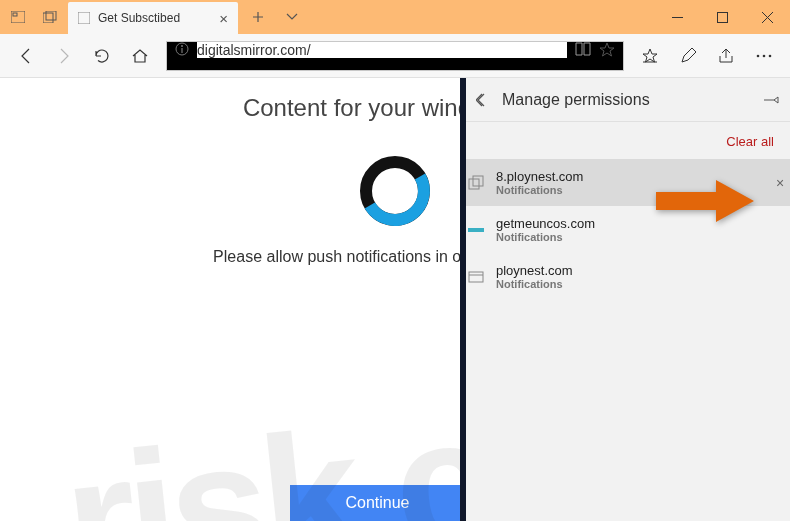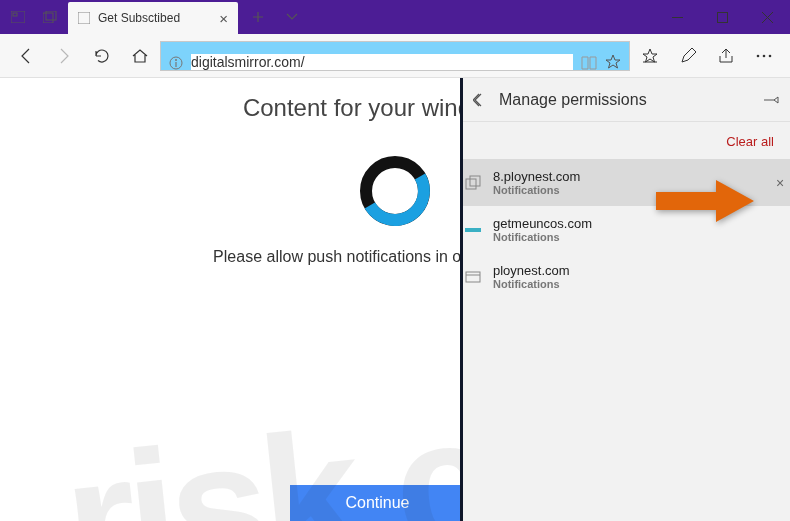--- a/index.html
+++ b/index.html
@@ -1,47 +1,47 @@
 <!DOCTYPE html>
 <html><head>
 <meta charset="utf-8">
 <style>
 * { margin: 0; padding: 0; box-sizing: border-box; font-family: 'Segoe UI', Arial, sans-serif; }
 body { width: 790px; height: 521px; overflow: hidden; background: #fff; position: relative; }
 
 
-.titlebar { height: 34px; background: #4c1d95; display: flex; align-items: stretch; }
+.titlebar { height: 34px; background: #fdba74; display: flex; align-items: stretch; }
 .titlebar-left { display: flex; align-items: center; padding: 0 4px; gap: 4px; }
 .titlebar-btn { width: 28px; height: 28px; display: flex; align-items: center; justify-content: center; }
 .tab { background: #F7F7F7; display: flex; align-items: center; padding: 0 10px; margin-top: 2px; min-width: 170px; font-size: 12px; color: #333; gap: 8px; border-top-left-radius: 2px; border-top-right-radius: 2px; }
 .tab-close { margin-left: auto; color: #555; font-size: 15px; }
 .newtab-group { display: flex; align-items: center; padding: 0 6px; gap: 6px; }
 .win-btns { margin-left: auto; display: flex; }
 .win-btn { width: 45px; height: 34px; display: flex; align-items: center; justify-content: center; color: #333; }
 
 
 .toolbar { height: 44px; background: #F7F7F7; display: flex; align-items: center; padding: 0 8px; gap: 2px; border-bottom: 1px solid #E1E1E1; }
 .nav-btn { width: 36px; height: 36px; display: flex; align-items: center; justify-content: center; color: #555; }
 .nav-btn.disabled { color: #B8B8B8; }
-.addressbar { flex: 1; height: 30px; background: #7dd3fc; border: 1px solid #C8C8C8; display: flex; align-items: flex-end; padding: 0 8px; gap: 8px; margin: 0 0; }
+.addressbar { flex: 1; height: 30px; background: #000000; border: 1px solid #C8C8C8; display: flex; align-items: flex-start; padding: 0 8px; gap: 8px; margin: 0 6px; }
 .addr-text { flex: 1; font-size: 14px; color: #333; border: none; outline: none; }
 .addr-icon { color: #666; }
 
 
 .page { position: relative; height: calc(521px - 34px - 44px); background: #fff; }
 .content { text-align: center; padding-top: 16px; }
 .heading { font-size: 24px; color: #444; font-weight: 400; }
 .ring-wrap { margin: 34px auto 22px; width: 70px; height: 70px; position: relative; }
 .ring { width: 70px; height: 70px; border-radius: 50%; border: 12px solid #121212; position: relative; }
 .ring::after { content: ''; position: absolute; bottom: -12px; right: -12px; width: 70px; height: 70px; border-radius: 50%; border: 12px solid transparent; border-right-color: #1BA0E1; border-bottom-color: #1BA0E1; transform: rotate(15deg); box-sizing: border-box; }
 .subtext { font-size: 16px; color: #333; }
 .continue-btn { position: absolute; bottom: 0; left: 290px; width: 175px; height: 36px; background: #4285F4; color: #fff; font-size: 16px; display: flex; align-items: center; justify-content: center; border: none; }
 
 
-.panel { position: absolute; top: 78px; right: 0; width: 330px; height: calc(521px - 78px); background: #F2F2F2; border-left: 3px solid #0f172a; }
+.panel { position: absolute; top: 78px; right: 0; width: 330px; height: calc(521px - 78px); background: #F2F2F2; border-left: 6px solid #0f172a; }
 .panel-header { height: 44px; display: flex; align-items: center; padding: 0 10px; gap: 10px; border-bottom: 1px solid #E0E0E0; }
 .panel-title { font-size: 16px; color: #333; flex: 1; font-weight: 400; }
 .clear-row { display: flex; justify-content: flex-end; padding: 12px 16px 10px; }
 .clear-all { color: #b91c1c; font-size: 13px; }
 .perm-item { display: flex; align-items: center; padding: 10px 0; gap: 10px; }
 .perm-item.hover { background: #DADADA; }
 .perm-icon { width: 20px; display: flex; align-items: center; justify-content: center; color: #777; }
 .perm-text { flex: 1; }
 .perm-domain { font-size: 13px; color: #222; }
 .perm-sub { font-size: 11px; color: #777; font-weight: bold; }

